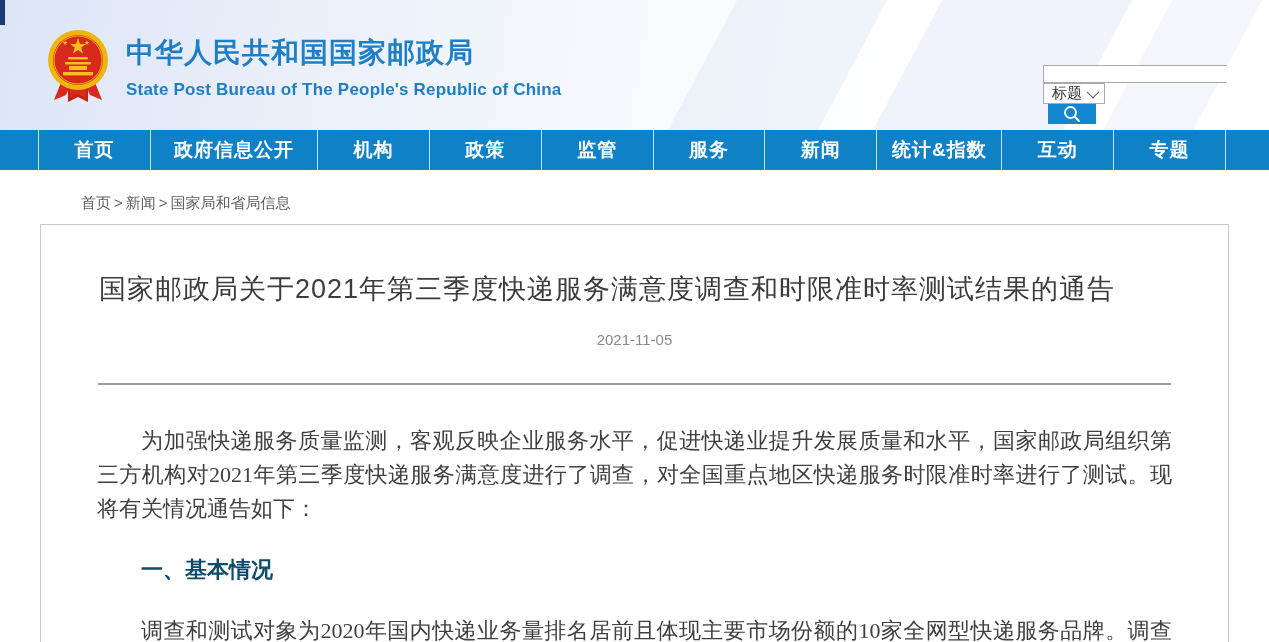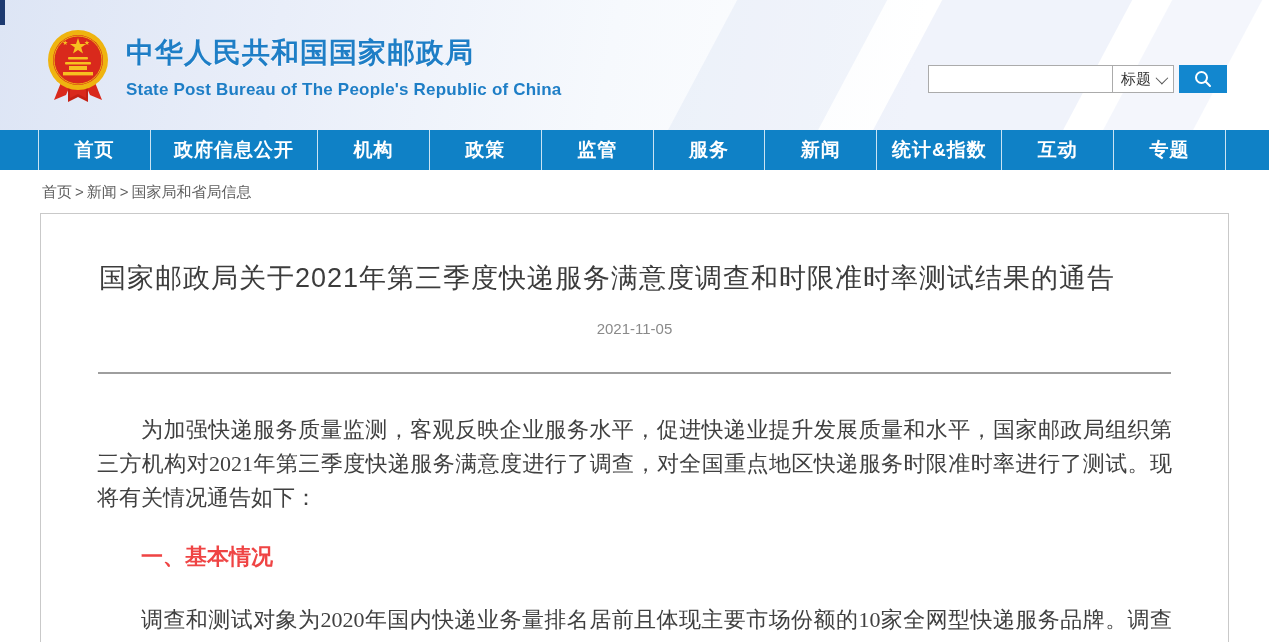--- a/index.html
+++ b/index.html
@@ -16,55 +16,55 @@
   .deco.c { left:1135px; width:90px;  background:rgba(214,224,246,.28); }
   .corner-artifact { position:absolute; left:0; top:0; width:5px; height:25px; background:#1d3a70; }
 
   .brand { position:absolute; left:46px; top:26px; display:flex; align-items:flex-start; }
   .emblem { width:64px; height:80px; margin-right:16px; }
   .brand-text { padding-top:4px; }
   .brand-title { font-size:28px; font-weight:bold; color:#1e7ec6; letter-spacing:1px; line-height:46px;
                  text-shadow:0 1px 0 rgba(255,255,255,.6); }
   .brand-sub { font-size:17px; font-weight:bold; color:#1e7ec6; margin-top:4px; letter-spacing:.2px; }
 
-  .search-bar { position:absolute; right:42px; top:65px; display:flex; align-items:stretch; height:28px; }
+  .search-bar { position:absolute; right:42px; top:65px; display:flex; align-items:stretch; height:28px;flex-direction:column; }
   .search-input { width:184px; height:28px; border:1px solid #ababab; border-right:none; background:#fff;
                   padding:0 8px; font-size:14px; outline:none; }
   .search-category { width:62px; border:1px solid #ababab; background:#fff; display:flex; align-items:center;
                      justify-content:center; gap:5px; font-size:15px; color:#333; cursor:pointer; }
   .chevron-down { width:9px; height:9px; border-right:1.5px solid #555; border-bottom:1.5px solid #555;
                   transform:rotate(45deg) translateY(-2px); }
   .search-btn { width:48px; margin-left:5px; background:#1287cf; border:none; display:flex; align-items:center;
                 justify-content:center; cursor:pointer; }
 
   
   .nav { display:flex; height:40px; background:#0f81c6; }
   .nav-spacer { width:38px; }
   .nav-spacer.end { width:44px; border-left:1px solid rgba(235,244,250,.85); }
   .nav-item { flex:1; display:flex; align-items:center; justify-content:center; color:#fff; font-size:19px;
               font-weight:bold; letter-spacing:1px; cursor:pointer; border-left:1px solid rgba(235,244,250,.85); }
   [data-name="nav-item-gov-info"] { flex:1.5; }
   [data-name="nav-item-stats"]    { flex:1.12; }
 
   
-  .breadcrumb { padding:13px 0 11px 42px; font-size:15px; color:#5e5e5e; }
+  .breadcrumb { padding:24px 0 11px 42px; font-size:15px; color:#5e5e5e;margin-left:39px; }
   .crumb { cursor:pointer; }
   .crumb-sep { margin:0 3px; color:#5e5e5e; }
 
   
   .content-box { margin:0 40px; border:1px solid #c9c9c9; background:#fff; height:520px; padding:0 0 40px; }
   .article-title { margin:46px 58px 0; font-size:27px; font-weight:500; color:#3c3c3c;
                    letter-spacing:1px; line-height:36px; }
   .article-date { margin-top:24px; text-align:center; font-size:15px; color:#8a8a8a; }
   .title-divider { margin:35px 57px 0; border:none; border-top:2px solid #9e9e9e; }
   .article-body { margin:39px 56px 0; font-family:"Liberation Serif", serif; font-size:22px; color:#404040;
                   line-height:34px; text-align:justify; }
   .article-body p { text-indent:2em; margin-top:27px; }
   .article-body p:first-child { margin-top:0; }
-  .article-body p.heading { font-family:Liberation Mono, monospace; font-weight:bold; color:#ef4444; }
+  .article-body p.heading { font-family:Liberation Sans, sans-serif; font-weight:bold; color:#0c4a6e; }
 </style>
 </head>
 <body>
 
 <div class="page" data-name="page">
 
   <div class="header" data-name="site-header">
     <div class="deco a" data-name="header-decoration"></div>
     <div class="deco b" data-name="header-decoration"></div>
     <div class="deco c" data-name="header-decoration"></div>

